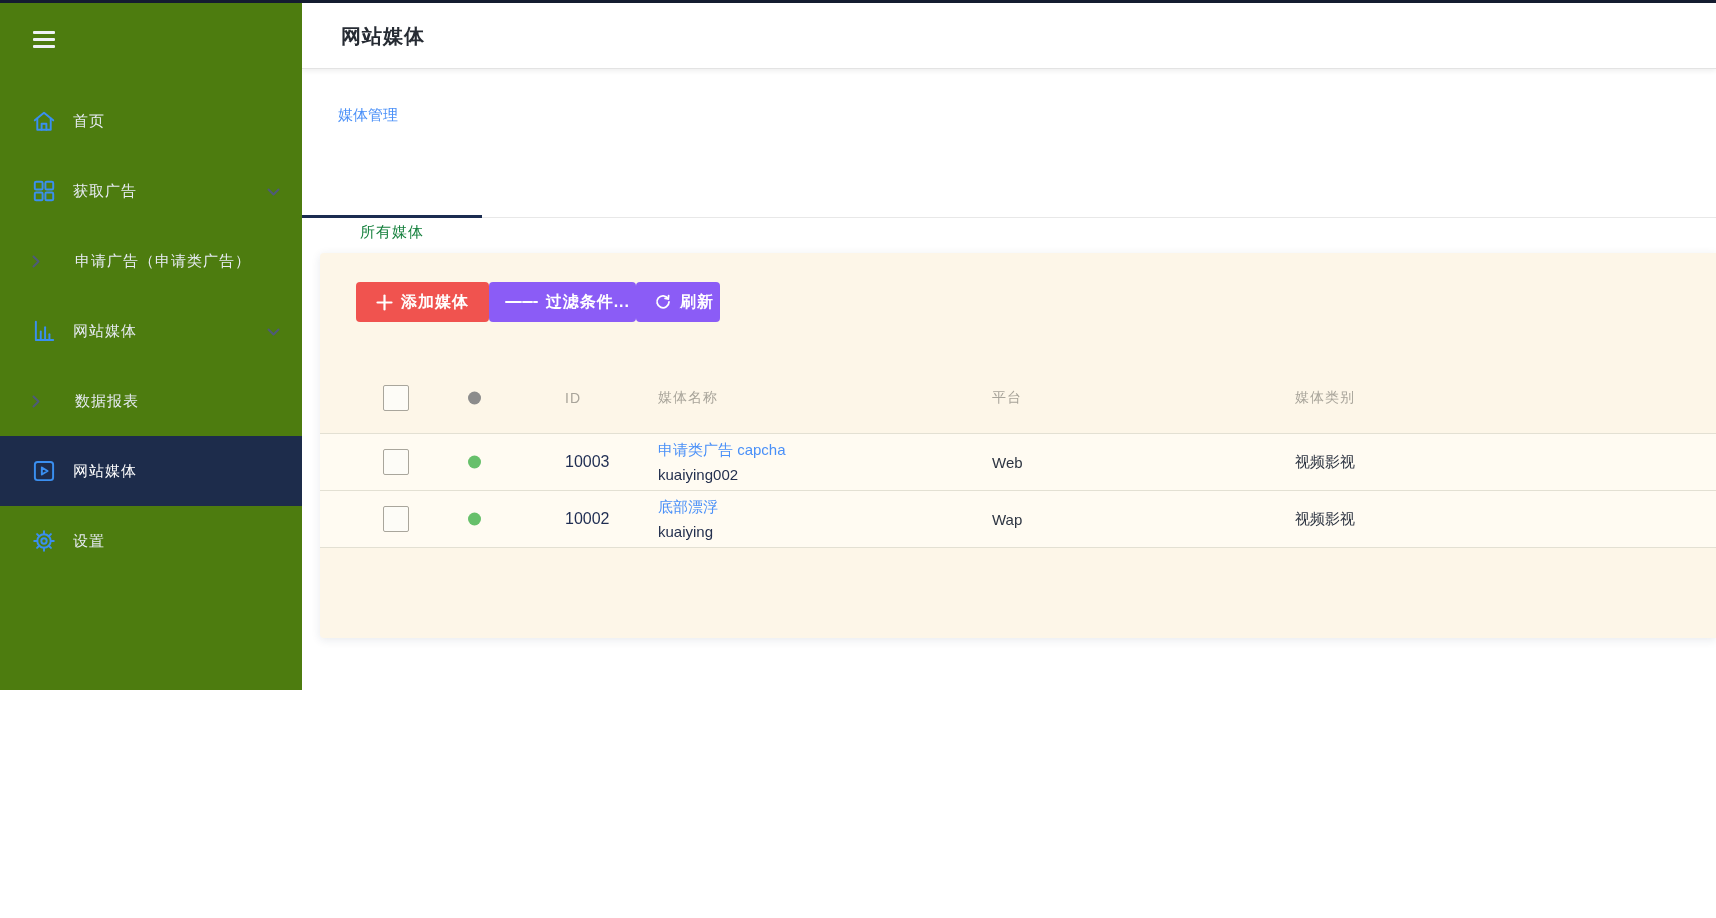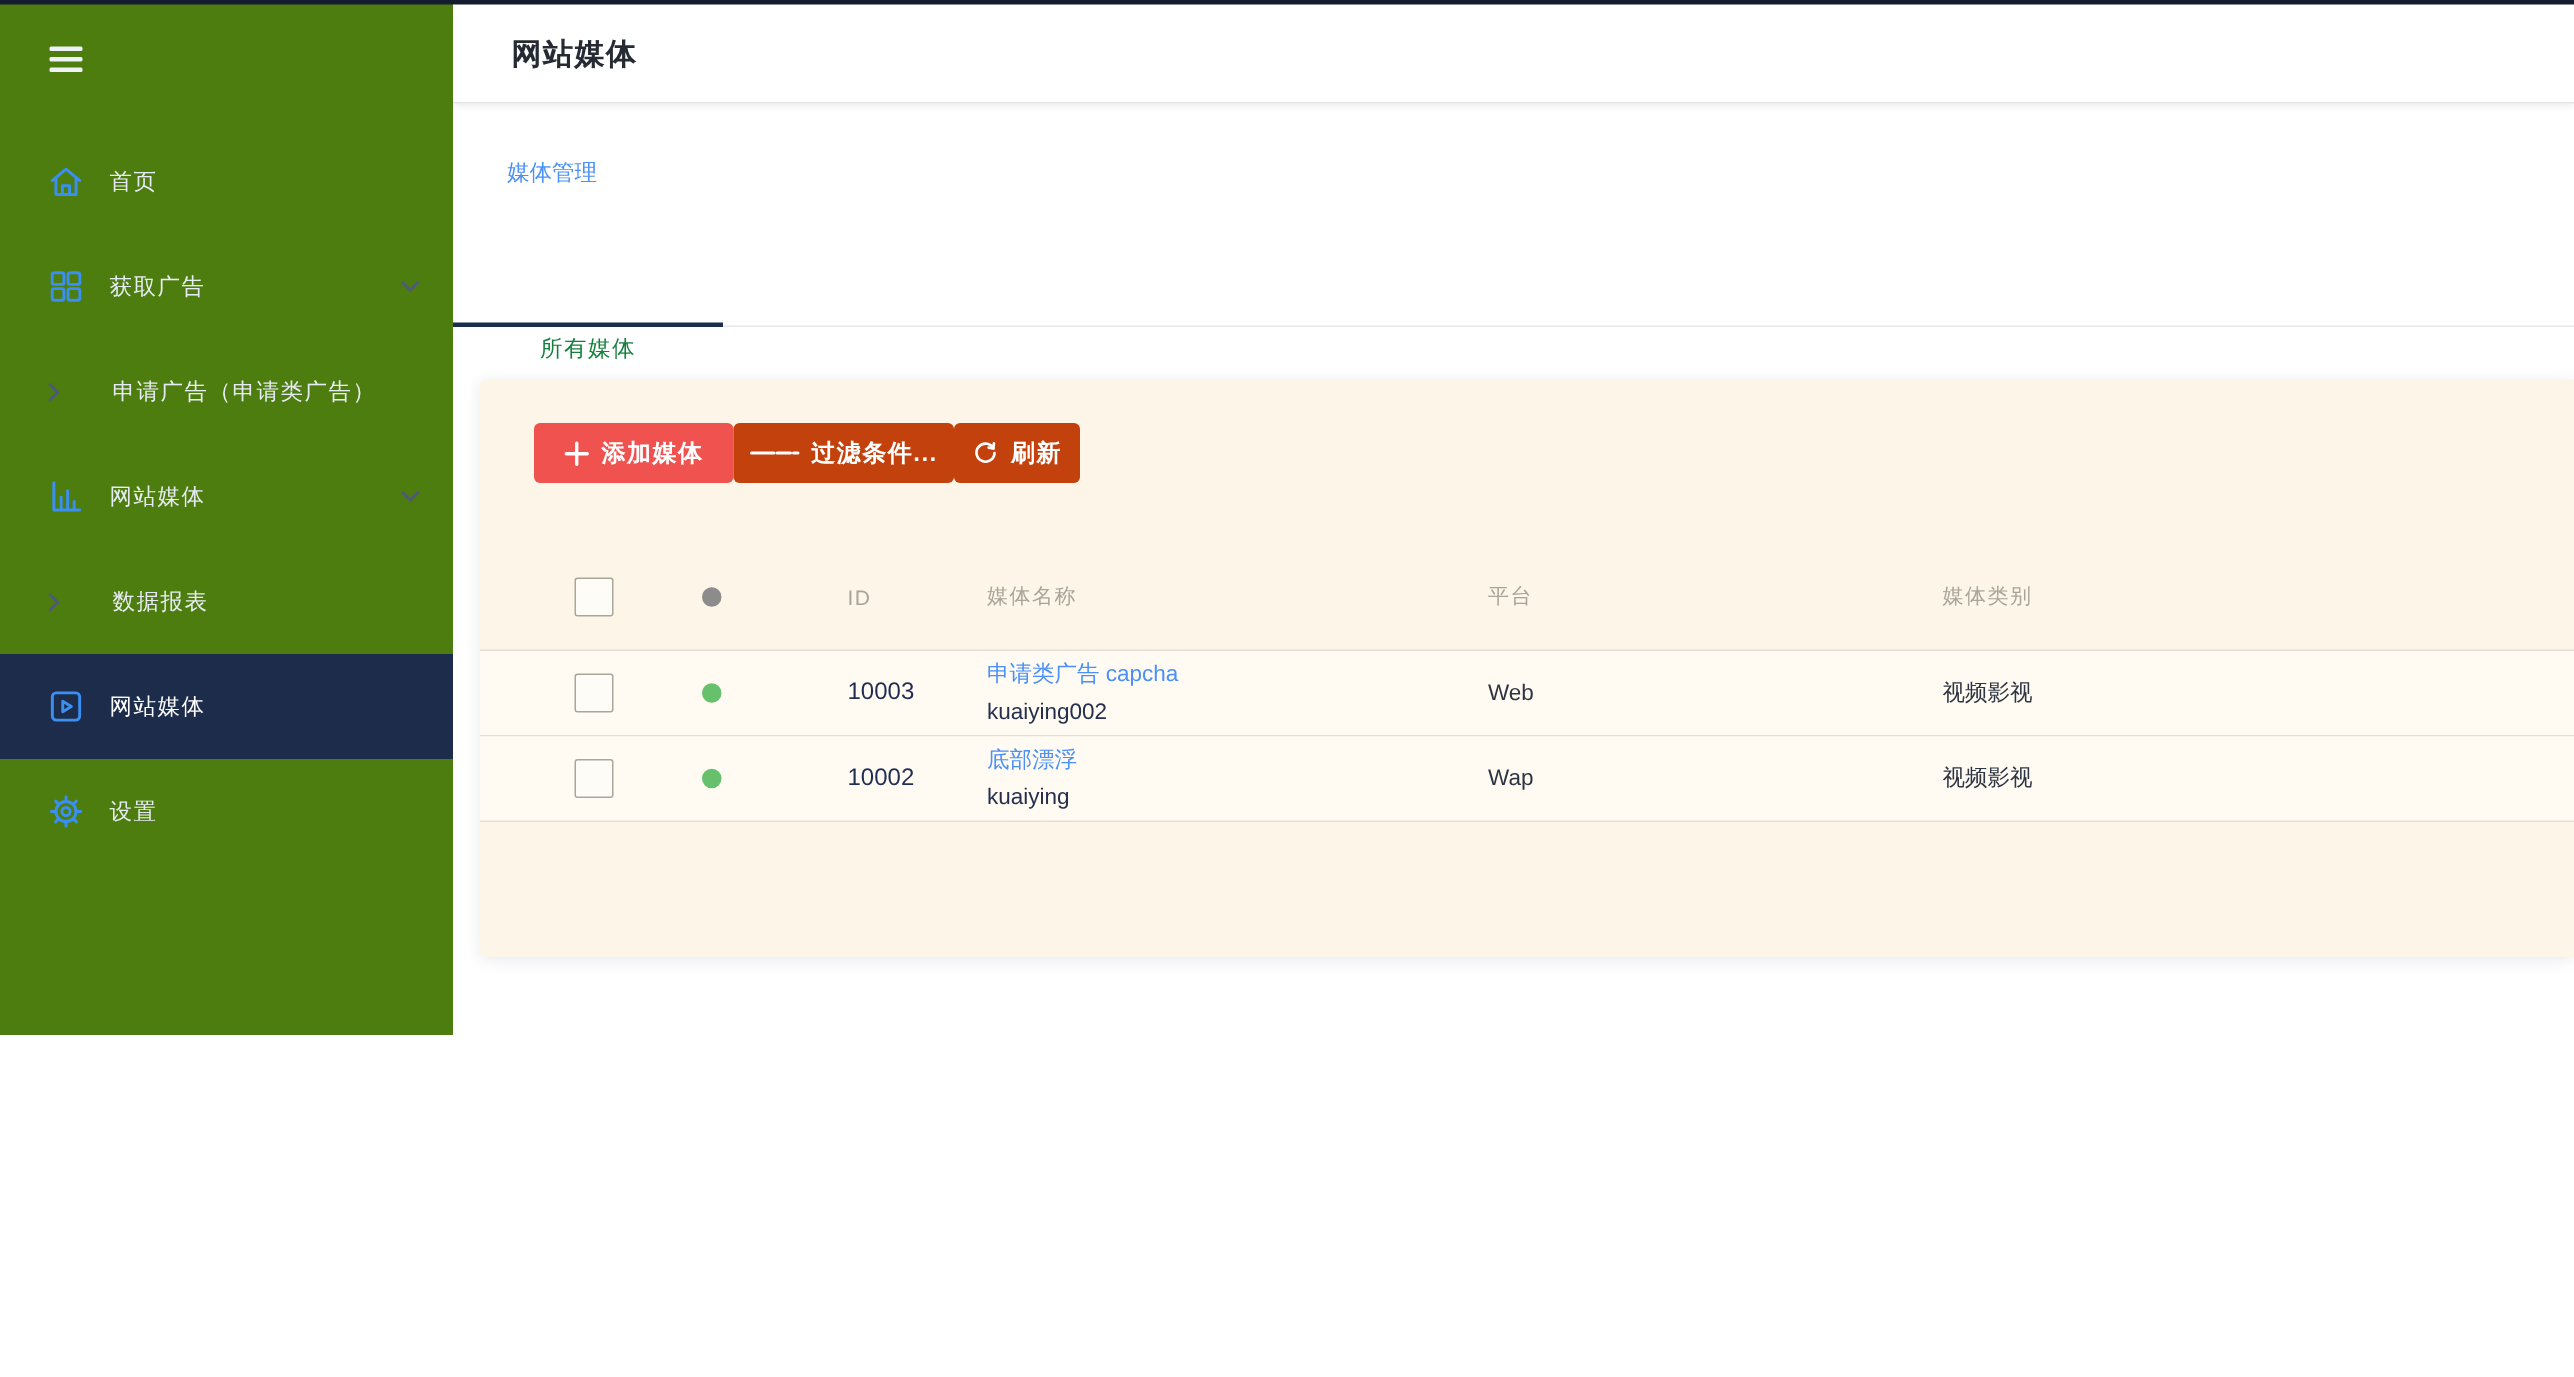--- a/index.html
+++ b/index.html
@@ -40,21 +40,21 @@
   .inkbar{position:absolute;left:0;top:212px;width:180px;height:3px;background:#1b2c50;z-index:2;}
 
   
   .panel{position:absolute;left:18px;right:0;top:250px;height:385px;background:#fdf6e8;
     border-radius:4px 0 0 4px;box-shadow:0 2px 10px rgba(31,45,82,0.10);}
   .toolbar{position:absolute;left:36px;top:29px;display:flex;}
   .btn{height:40px;border:none;border-radius:4px;display:flex;align-items:center;justify-content:center;
     color:#ffffff;font-size:16px;font-weight:600;letter-spacing:1px;cursor:pointer;
     font-family:"Liberation Sans","DejaVu Sans",sans-serif;}
   .btn-red{background:#f0534f;width:133px;}
-  .btn-navy{background:#c2410c;}
+  .btn-navy{background:#8b5cf6;justify-content:flex-end;}
   .btn-filter{width:147px;}
   .btn-refresh{width:84px;}
   .btn .bico{display:flex;align-items:center;margin-right:8px;}
   .filterbars span{display:block;background:#fff;height:2.4px;border-radius:1px;margin:2.6px auto;}
   .filterbars .b1{width:17px;} .filterbars .b2{width:11px;} .filterbars .b3{width:5px;}
 
   
   .tbl{position:absolute;left:0;right:0;top:110px;}
   .trow{position:relative;border-bottom:1px solid #e3e0d3;}
   .trow.thead{height:70px;}

